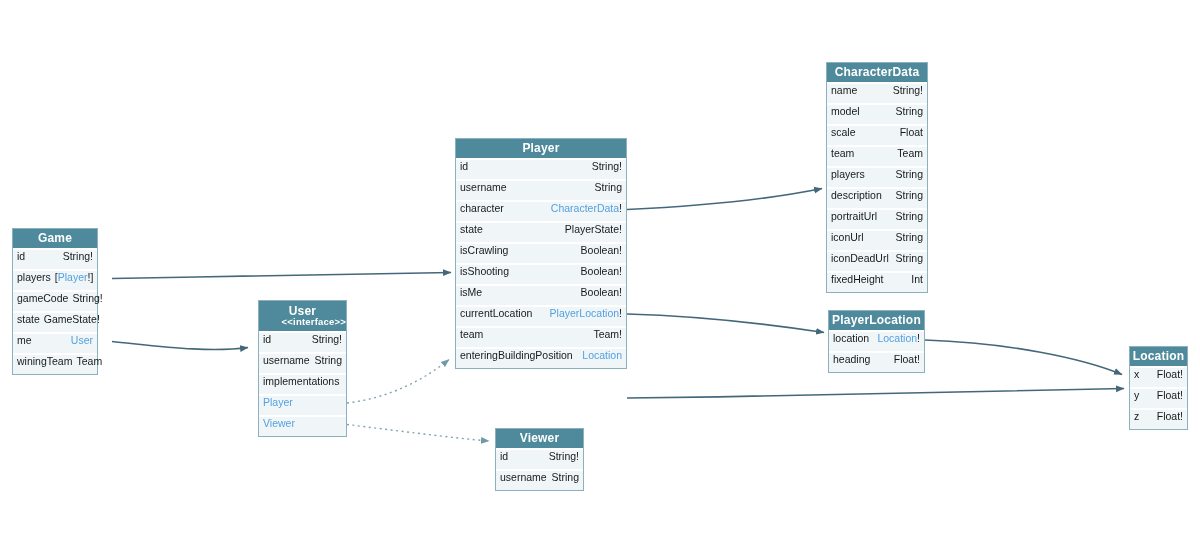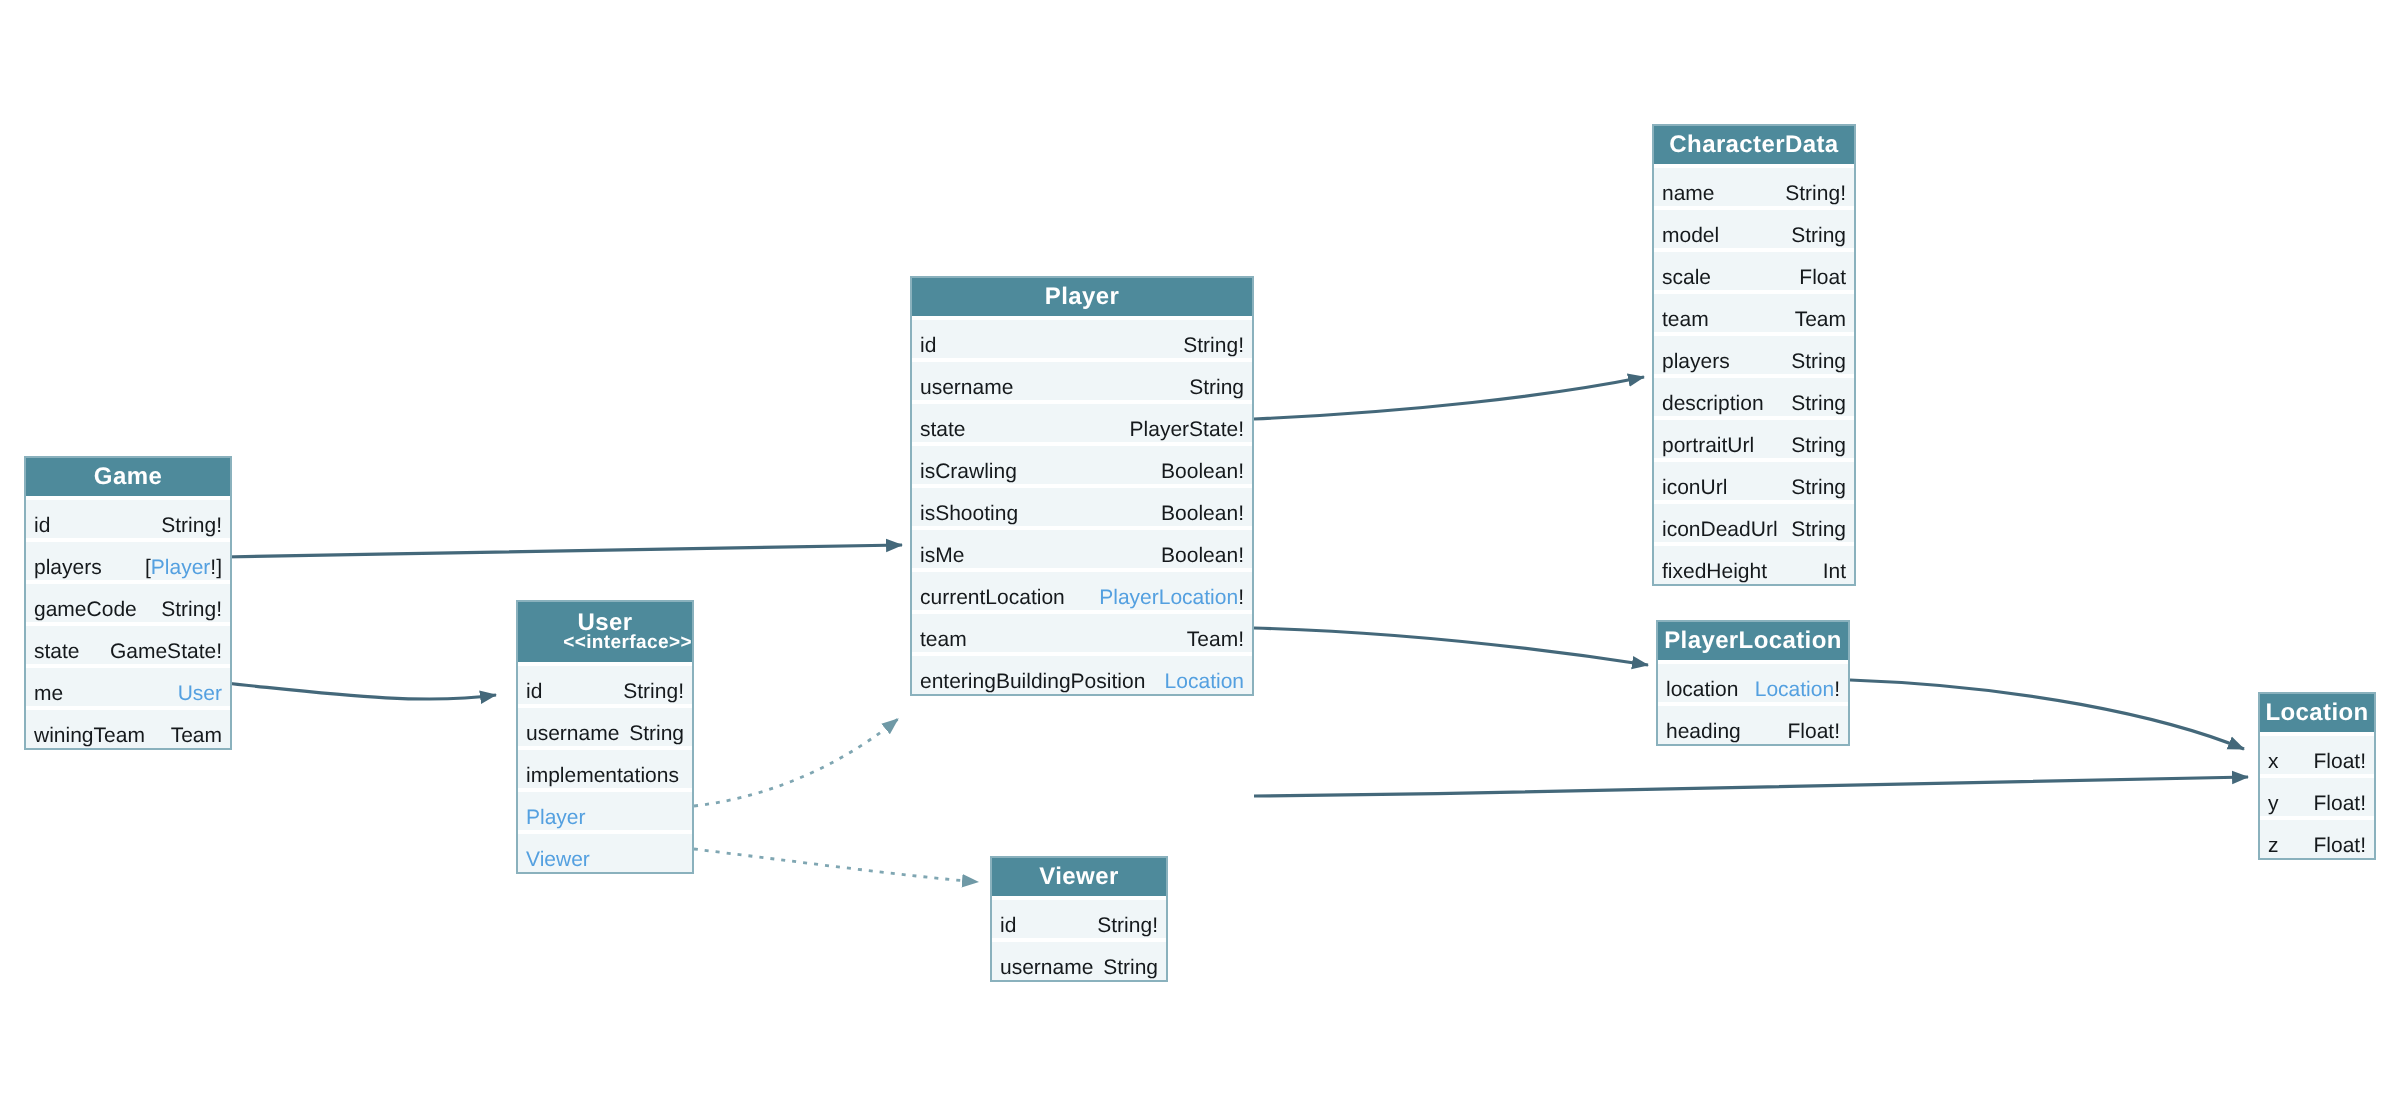--- a/index.html
+++ b/index.html
@@ -11,21 +11,21 @@
   .table { position:absolute; border:1px solid #8ab1bd; background:#fdba74; }
   .t-header {
     background:#4e8a9b; color:#ffffff; text-align:center; font-weight:bold;
     font-size:12px; height:19px; display:flex; flex-direction:column;
     justify-content:center; line-height:1.05; letter-spacing:0.2px;
   }
   .t-header.tall { height:30px; }
   .t-sub { font-size:9.5px; font-weight:bold;text-align:right; }
   .t-row {
     height:21px; border-top:2px solid #ffffff; background:#f0f6f8;
-    display:flex; align-items:flex-end; justify-content:space-between;
+    display:flex; align-items:flex-start; justify-content:space-between;
     padding:0 4px; font-size:10.5px; color:#15191c; white-space:nowrap; gap:4px;
   }
   .f-name { color:#15191c; }
   .f-name.link { color:#54a0e0; }
   .f-type { color:#15191c; text-align:right; }
   .t-link { color:#54a0e0; }
 </style>
 </head>
 <body>
 
@@ -43,21 +43,21 @@
     <path d="M 112 278.5 C 230 276 360 275 451 272.5" fill="none" stroke="#44687a" stroke-width="1.6" marker-end="url(#arrowSolid)"></path>
     <path d="M 112 341.5 C 158 346 208 353 248 347.5" fill="none" stroke="#44687a" stroke-width="1.6" marker-end="url(#arrowSolid)"></path>
     <path d="M 347 403 C 390 398 425 379 449 359.5" fill="none" stroke="#7fa6b2" stroke-width="1.4" stroke-dasharray="2 3.5" marker-end="url(#arrowDotted)"></path>
     <path d="M 347 424.5 C 392 430 452 438 489 441" fill="none" stroke="#7fa6b2" stroke-width="1.4" stroke-dasharray="2 3.5" marker-end="url(#arrowDotted)"></path>
     <path d="M 627 209.5 C 705 206 775 198 822 188.5" fill="none" stroke="#44687a" stroke-width="1.6" marker-end="url(#arrowSolid)"></path>
     <path d="M 627 314 C 700 316 768 324 824 332.5" fill="none" stroke="#44687a" stroke-width="1.6" marker-end="url(#arrowSolid)"></path>
     <path d="M 627 398 C 810 396 1010 392 1124 388.5" fill="none" stroke="#44687a" stroke-width="1.6" marker-end="url(#arrowSolid)"></path>
     <path d="M 925 340 C 1010 343 1082 358 1122 374.5" fill="none" stroke="#44687a" stroke-width="1.6" marker-end="url(#arrowSolid)"></path>
   </svg>
 
-  <div class="table" style="left:12px; top:228px; width:104px;">
+  <div class="table" style="left:12px; top:228px; width:86px;">
     <div class="t-header">
       <div>Game</div>
     </div>
     <div>
 
         <div class="t-row">
           <span class="f-name">id</span>
           <span class="f-type"><span class="t-pre">String!</span><span class="t-link"></span><span class="t-post"></span></span>
         </div>
 
@@ -131,20 +131,24 @@
         <div class="t-row">
           <span class="f-name">id</span>
           <span class="f-type"><span class="t-pre">String!</span><span class="t-link"></span><span class="t-post"></span></span>
         </div>
 
         <div class="t-row">
           <span class="f-name">username</span>
           <span class="f-type"><span class="t-pre">String</span><span class="t-link"></span><span class="t-post"></span></span>
         </div>
 
+        <div class="t-row">
+          <span class="f-name">character</span>
+          <span class="f-type"><span class="t-pre"></span><span class="t-link">CharacterData</span><span class="t-post">!</span></span>
+        </div>
 
         <div class="t-row">
           <span class="f-name">state</span>
           <span class="f-type"><span class="t-pre">PlayerState!</span><span class="t-link"></span><span class="t-post"></span></span>
         </div>
 
         <div class="t-row">
           <span class="f-name">isCrawling</span>
           <span class="f-type"><span class="t-pre">Boolean!</span><span class="t-link"></span><span class="t-post"></span></span>
         </div>

